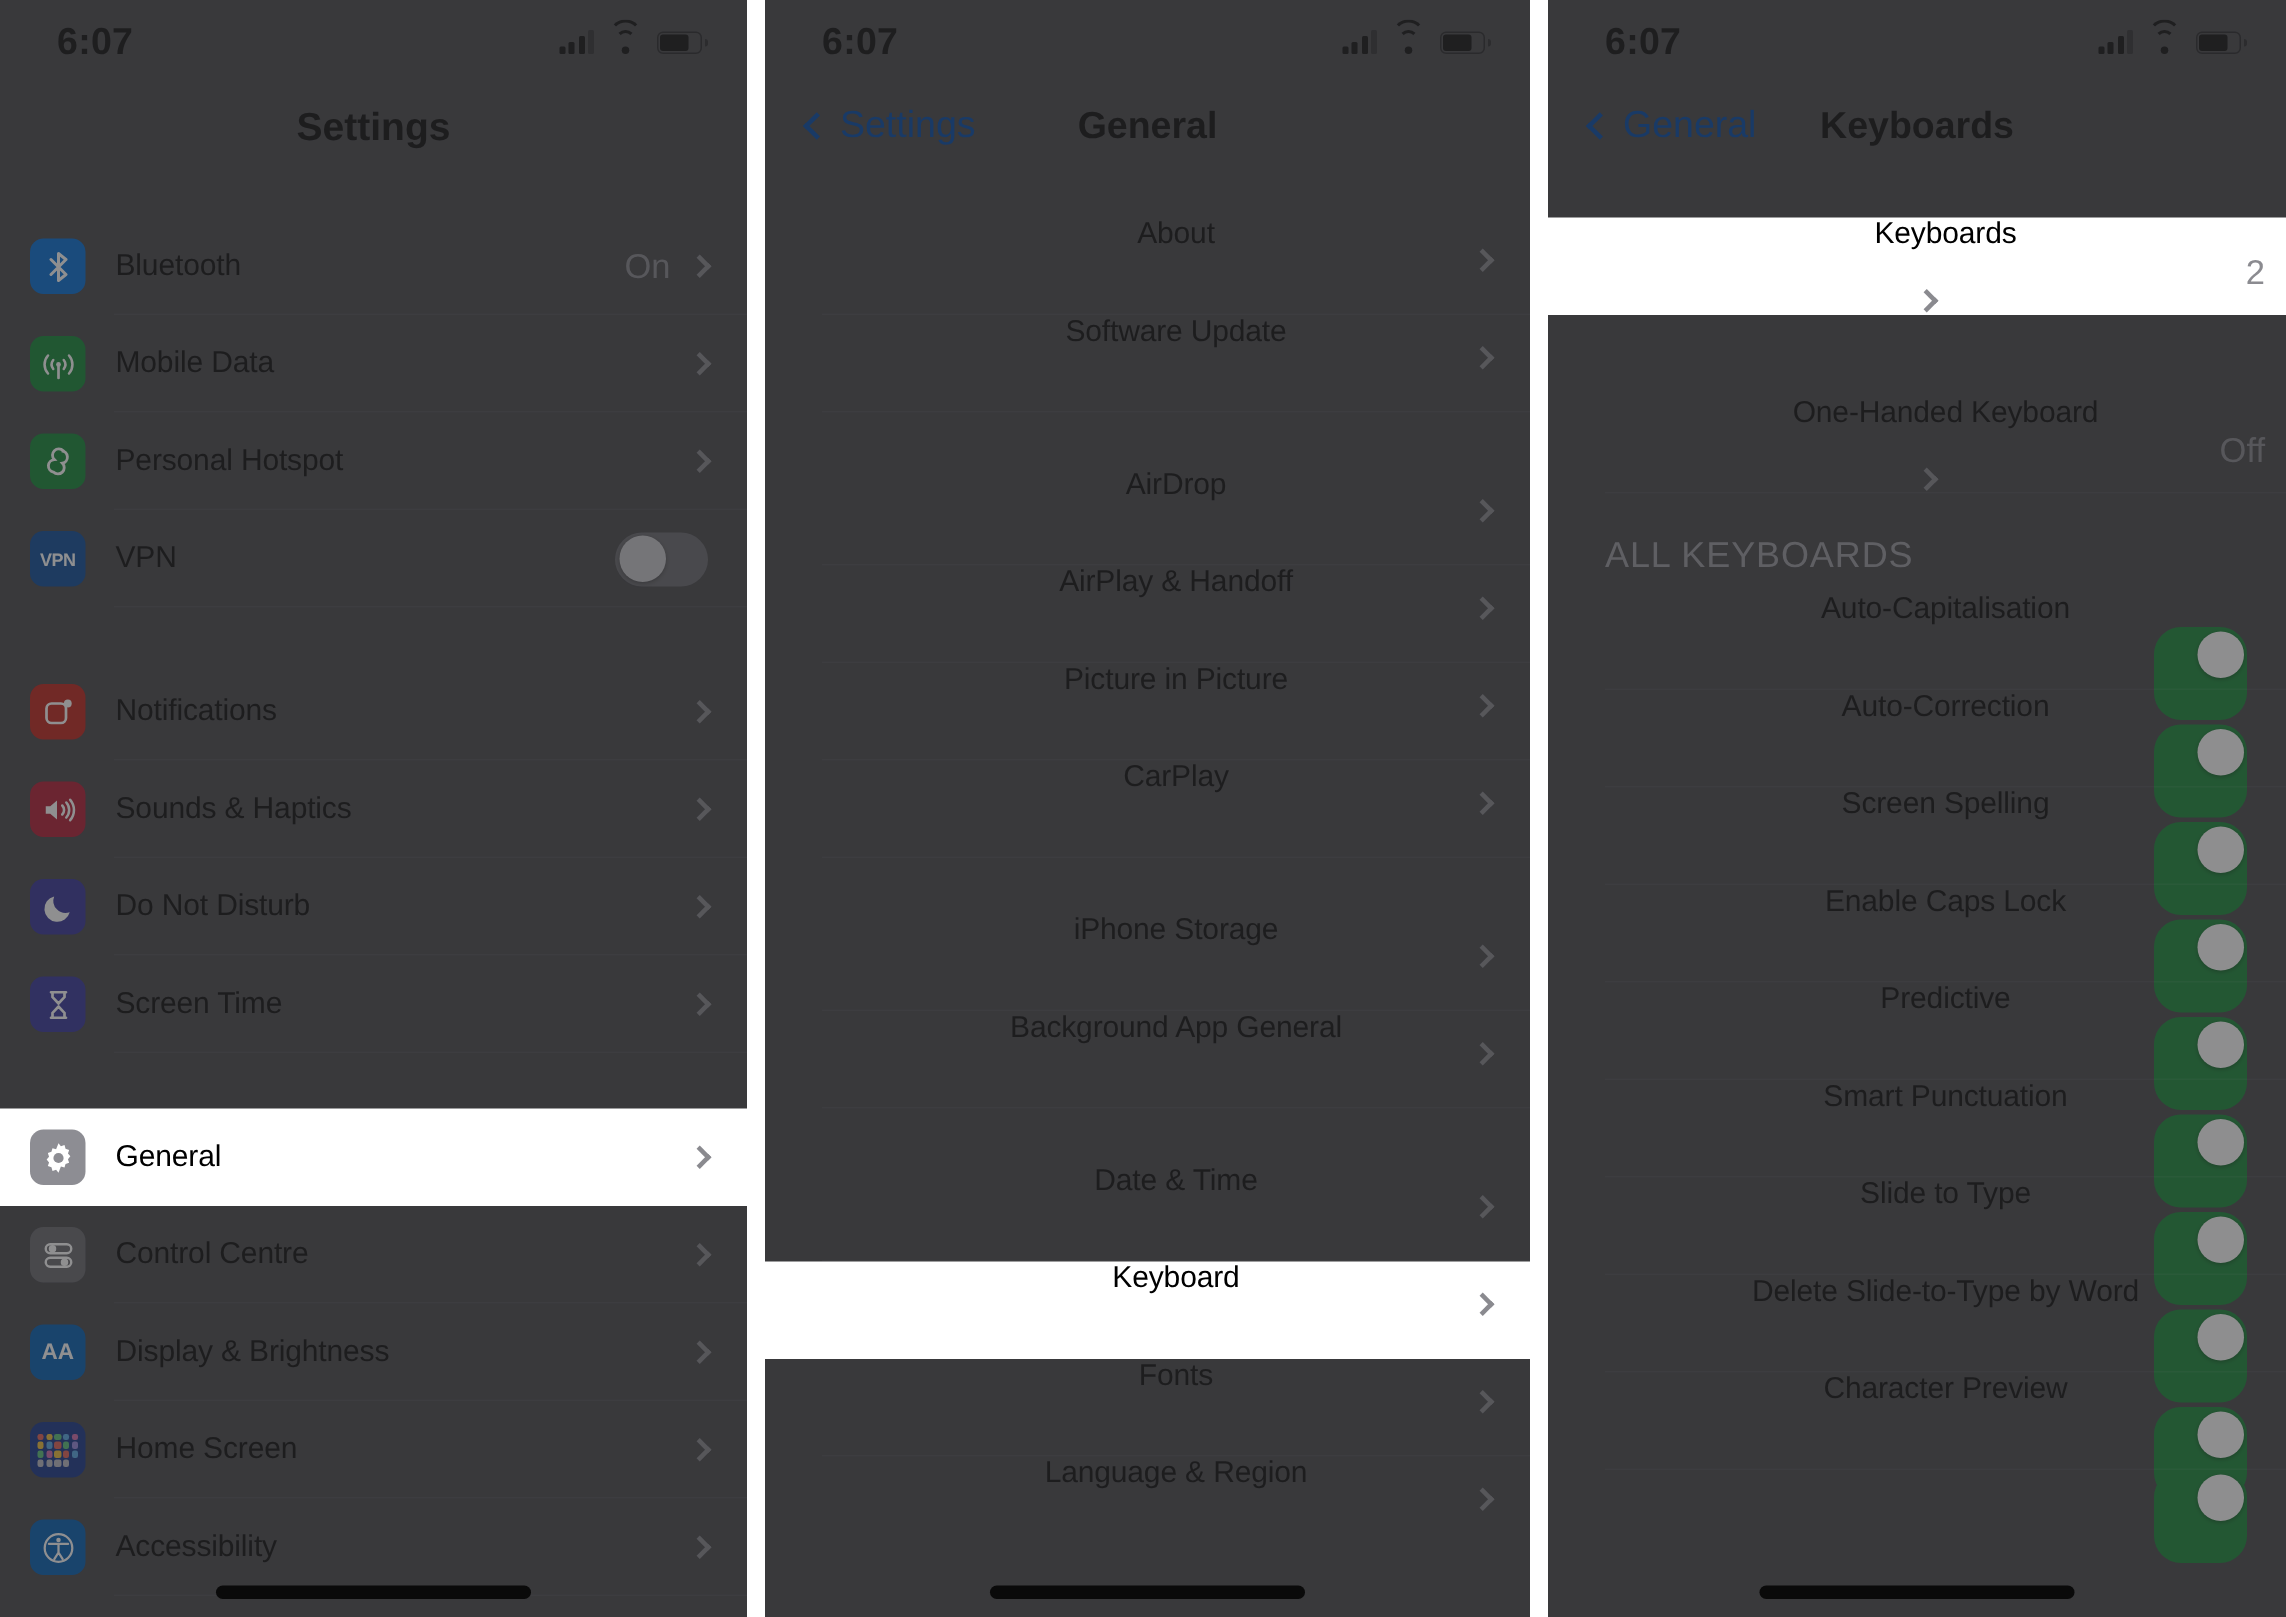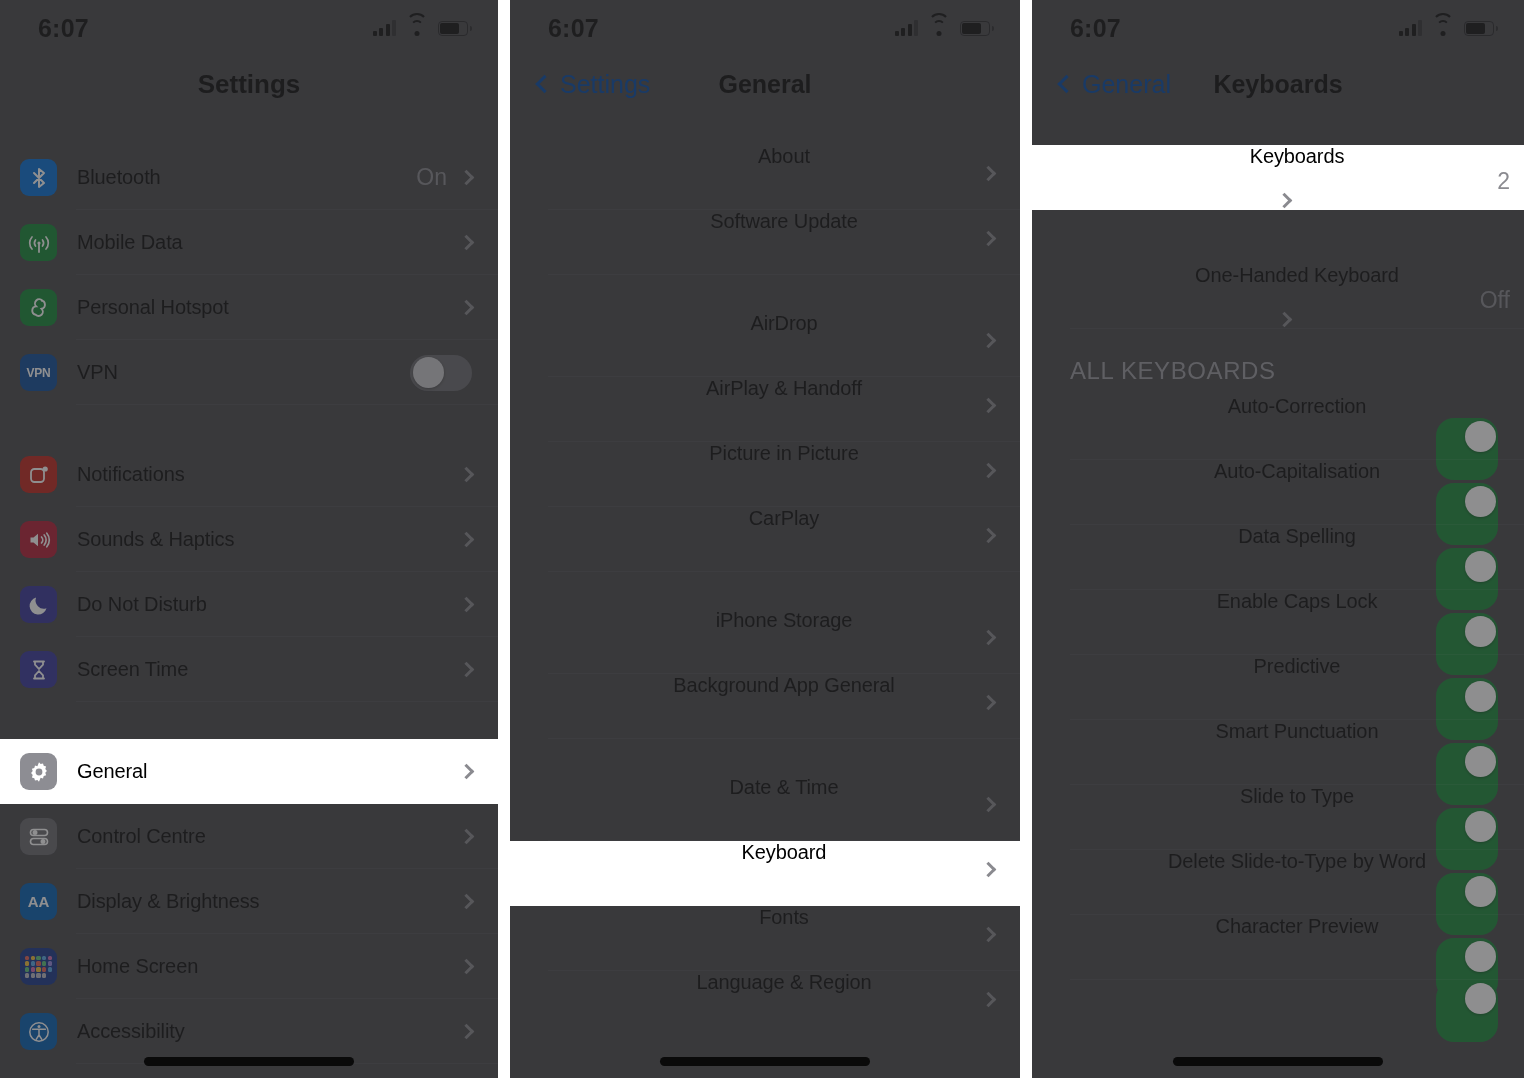--- a/index.html
+++ b/index.html
@@ -612,35 +612,35 @@
         <div class="row noicon">
           <div class="rlabel">One-Handed Keyboard</div>
           <div class="rvalue">Off</div>
           <div class="chev-r"></div>
           <div class="sep"></div>
         </div>
 
         <div class="sec-head">ALL KEYBOARDS</div>
 
         <div class="row noicon">
+          <div class="rlabel">Auto-Capitalisation</div>
+          <div class="toggle on">
+              <div class="knob"></div>
+            </div>
+          <div class="sep"></div>
+        </div>
+        <div class="row noicon">
           <div class="rlabel">Auto-Correction</div>
           <div class="toggle on">
               <div class="knob"></div>
             </div>
           <div class="sep"></div>
         </div>
         <div class="row noicon">
-          <div class="rlabel">Auto-Capitalisation</div>
-          <div class="toggle on">
-              <div class="knob"></div>
-            </div>
-          <div class="sep"></div>
-        </div>
-        <div class="row noicon">
-          <div class="rlabel">Data Spelling</div>
+          <div class="rlabel">Screen Spelling</div>
           <div class="toggle on">
               <div class="knob"></div>
             </div>
           <div class="sep"></div>
         </div>
         <div class="row noicon">
           <div class="rlabel">Enable Caps Lock</div>
           <div class="toggle on">
               <div class="knob"></div>
             </div>

